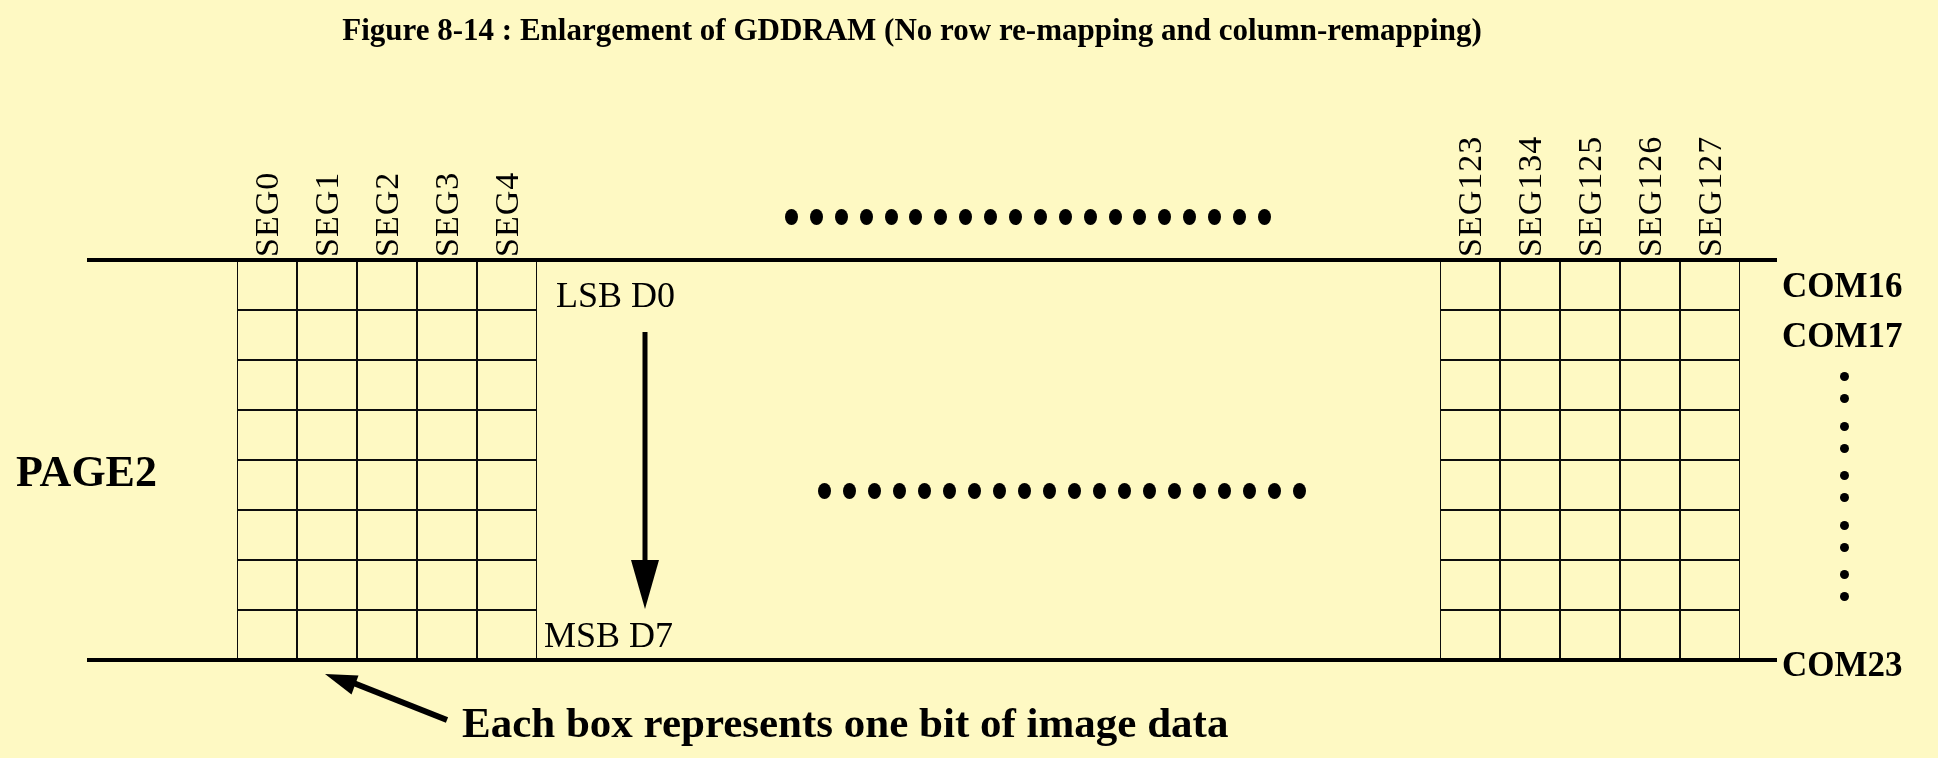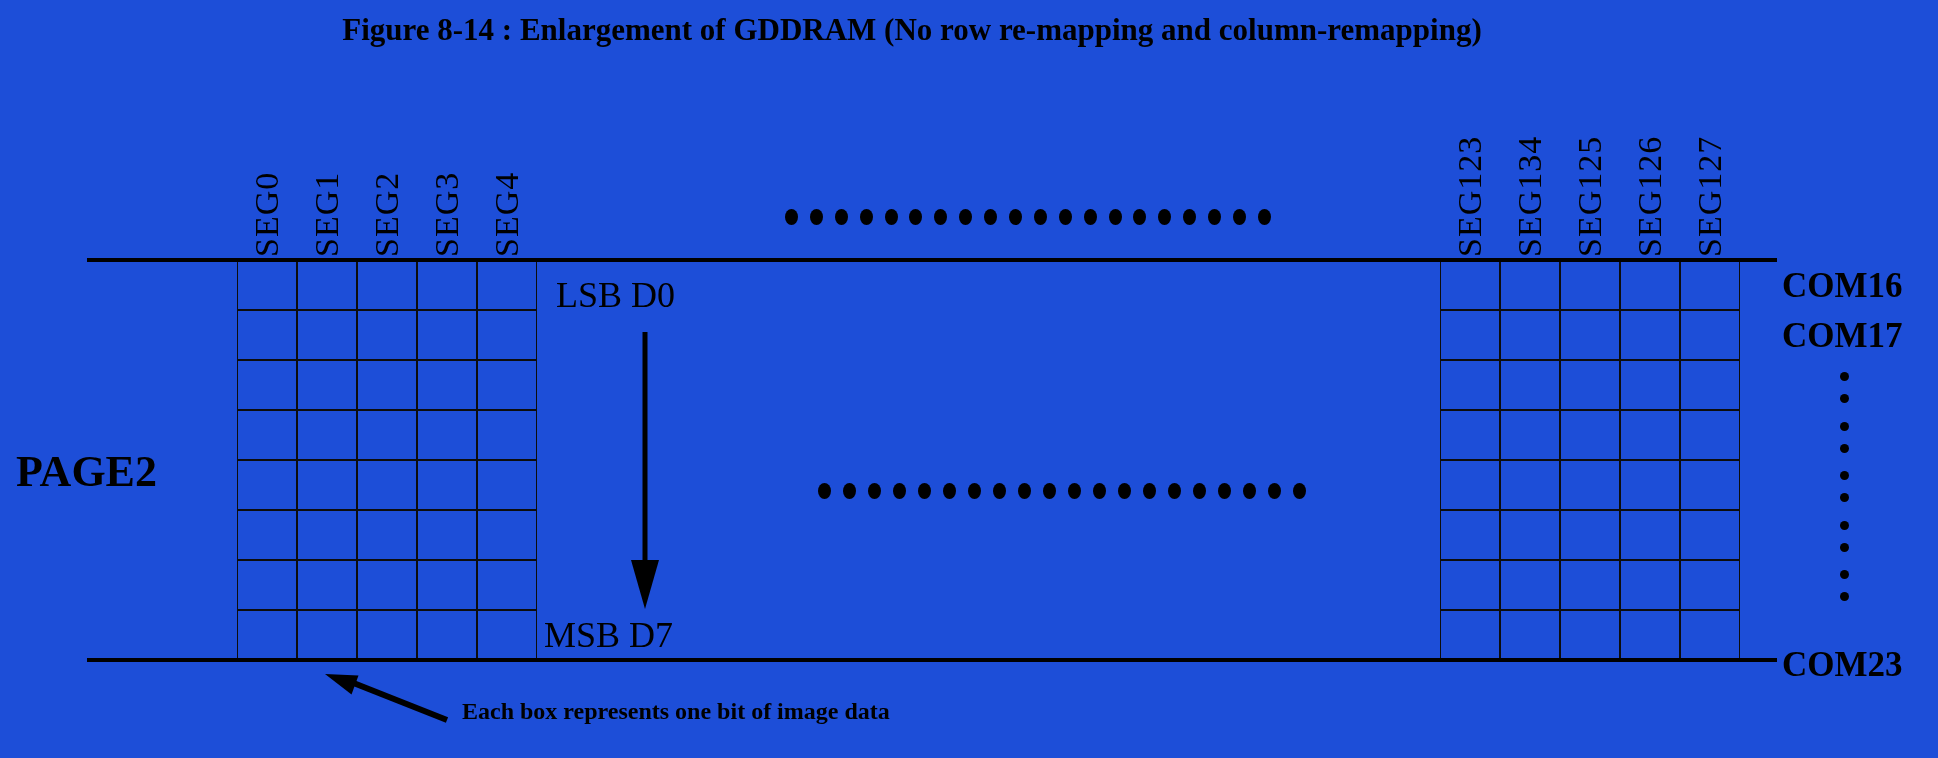--- a/index.html
+++ b/index.html
@@ -1,17 +1,17 @@
 <!DOCTYPE html>
 <html><head>
 <meta charset="utf-8">
 <style>
   html,body{margin:0;padding:0;background:#ffffff;}
   #fig{
-    position:relative;width:1938px;height:758px;background:#1d4ed8;overflow:hidden;
+    position:relative;width:1938px;height:758px;background:#fef9c3;overflow:hidden;
     font-family:"Liberation Serif","DejaVu Serif",serif;color:#000;
   }
   .abs{position:absolute;}
   .title{
     top:12px;left:0;width:1824px;text-align:center;
     font-size:31px;font-weight:bold;white-space:nowrap;
   }
   .hline{left:87px;width:1690px;height:4px;background:#000;}
   .grid{
     width:300px;height:400px;top:260px;
@@ -23,21 +23,21 @@
     transform:rotate(-90deg);transform-origin:0 0;letter-spacing:1px;
   }
   .page-label{left:16px;top:446px;font-size:44px;font-weight:bold;}
   .bit-label{font-size:36px;font-weight:normal;white-space:nowrap;}
   .com-label{left:1782px;font-size:35px;font-weight:bold;white-space:nowrap;}
   .dotrow{display:flex;justify-content:space-between;align-items:center;}
   .hdot{width:13px;height:16px;background:#000;border-radius:50%;}
   .vdots{display:flex;flex-direction:column;justify-content:space-between;}
   .colon{display:flex;flex-direction:column;gap:13px;align-items:center;}
   .vdot{width:9px;height:9px;background:#000;border-radius:50%;}
-  .caption{font-size:24px;font-weight:bold;white-space:nowrap;}
+  .caption{font-size:43px;font-weight:bold;white-space:nowrap;}
   svg{display:block;}
 </style>
 </head>
 <body>
 
 <div id="fig">
 
   <div class="abs title">Figure 8-14 : Enlargement of GDDRAM (No row re-mapping and column-remapping)</div>
 
   <div class="abs seg-label" style="left:249px">SEG0</div>

